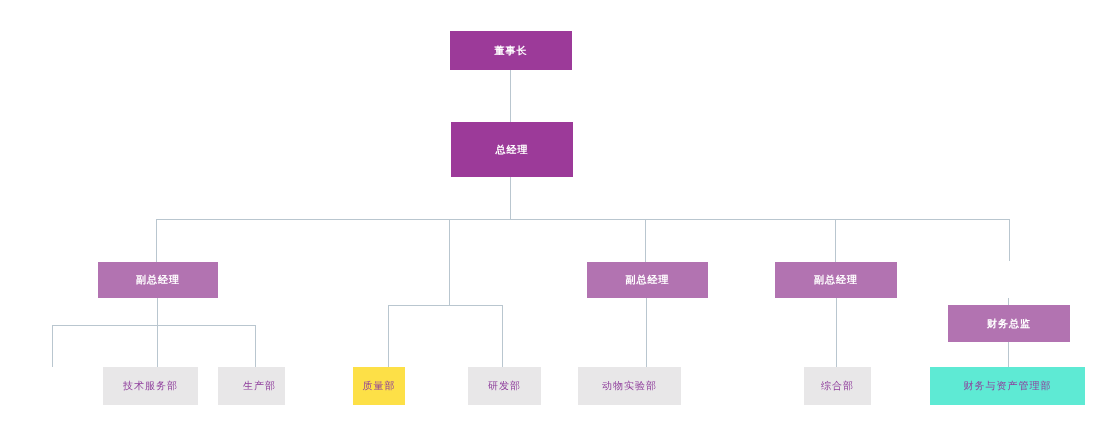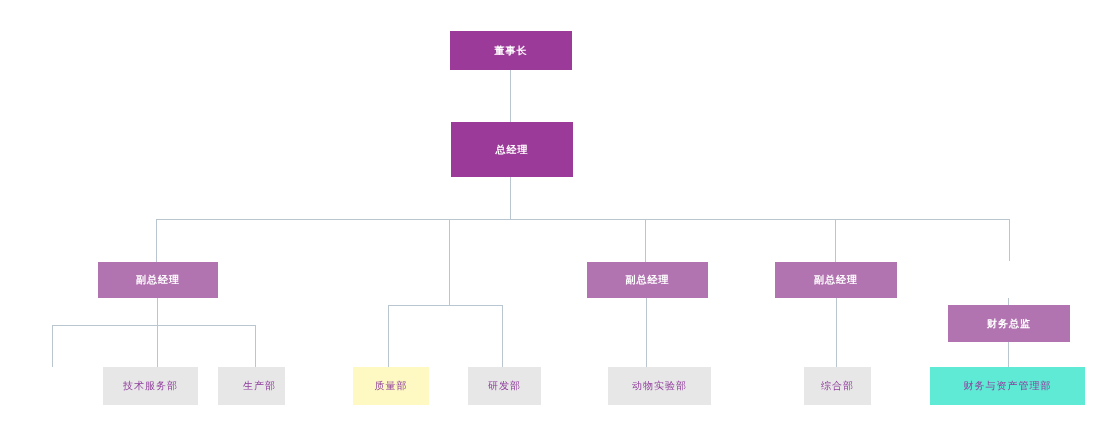--- a/index.html
+++ b/index.html
@@ -64,18 +64,18 @@
     <div class="line" style="left: 836px; top: 298px; background: rgb(185, 198, 207); width: 1px; height: 69px;"></div>
     <div class="line" style="left: 1008px; top: 298px; background: rgb(185, 198, 207); width: 1px; height: 69px;"></div>
     <div class="node exec" style="left: 450px; top: 31px; width: 122px; height: 39px; background: rgb(156, 58, 153);">董事长</div>
     <div class="node exec" style="left: 451px; top: 122px; width: 122px; height: 55px; background: rgb(156, 58, 153);">总经理</div>
     <div class="node mgmt" style="left: 98px; top: 262px; width: 120px; height: 36px; background: rgb(178, 115, 177);">副总经理</div>
     <div class="node mgmt" style="left: 587px; top: 262px; width: 121px; height: 36px; background: rgb(178, 115, 177);">副总经理</div>
     <div class="node mgmt" style="left: 775px; top: 262px; width: 122px; height: 36px; background: rgb(178, 115, 177);">副总经理</div>
     <div class="node mgmt" style="left: 948px; top: 261px; width: 122px; height: 37px; background: rgb(178, 115, 177); margin-top: 44px;">财务总监</div>
     <div class="node dept" style="left: 103px; top: 367px; width: 95px; height: 38px; background: rgb(232, 231, 232); color: rgb(143, 62, 156);">技术服务部</div>
     <div class="node dept" style="left: 218px; top: 367px; width: 67px; height: 38px; background: rgb(232, 231, 232); color: rgb(143, 62, 156); padding-left: 16px;">生产部</div>
-    <div class="node dept" style="left: 353px; top: 367px; width: 76px; height: 38px; background: #fef9c3; color: rgb(143, 62, 156);">质量部</div>
+    <div class="node dept" style="left: 353px; top: 367px; width: 52px; height: 38px; background: #fde047; color: rgb(143, 62, 156);">质量部</div>
     <div class="node dept" style="left: 468px; top: 367px; width: 73px; height: 38px; background: rgb(232, 231, 232); color: rgb(143, 62, 156);">研发部</div>
-    <div class="node dept" style="left: 608px; top: 367px; width: 103px; height: 38px; background: rgb(232, 231, 232); color: rgb(143, 62, 156);">动物实验部</div>
+    <div class="node dept" style="left: 578px; top: 367px; width: 103px; height: 38px; background: rgb(232, 231, 232); color: rgb(143, 62, 156);">动物实验部</div>
     <div class="node dept" style="left: 804px; top: 367px; width: 67px; height: 38px; background: rgb(232, 231, 232); color: rgb(143, 62, 156);">综合部</div>
     <div class="node dept" style="left: 930px; top: 367px; width: 155px; height: 38px; background: #5eead4; color: rgb(143, 62, 156);">财务与资产管理部</div>
   </div>
 
 </body></html>

